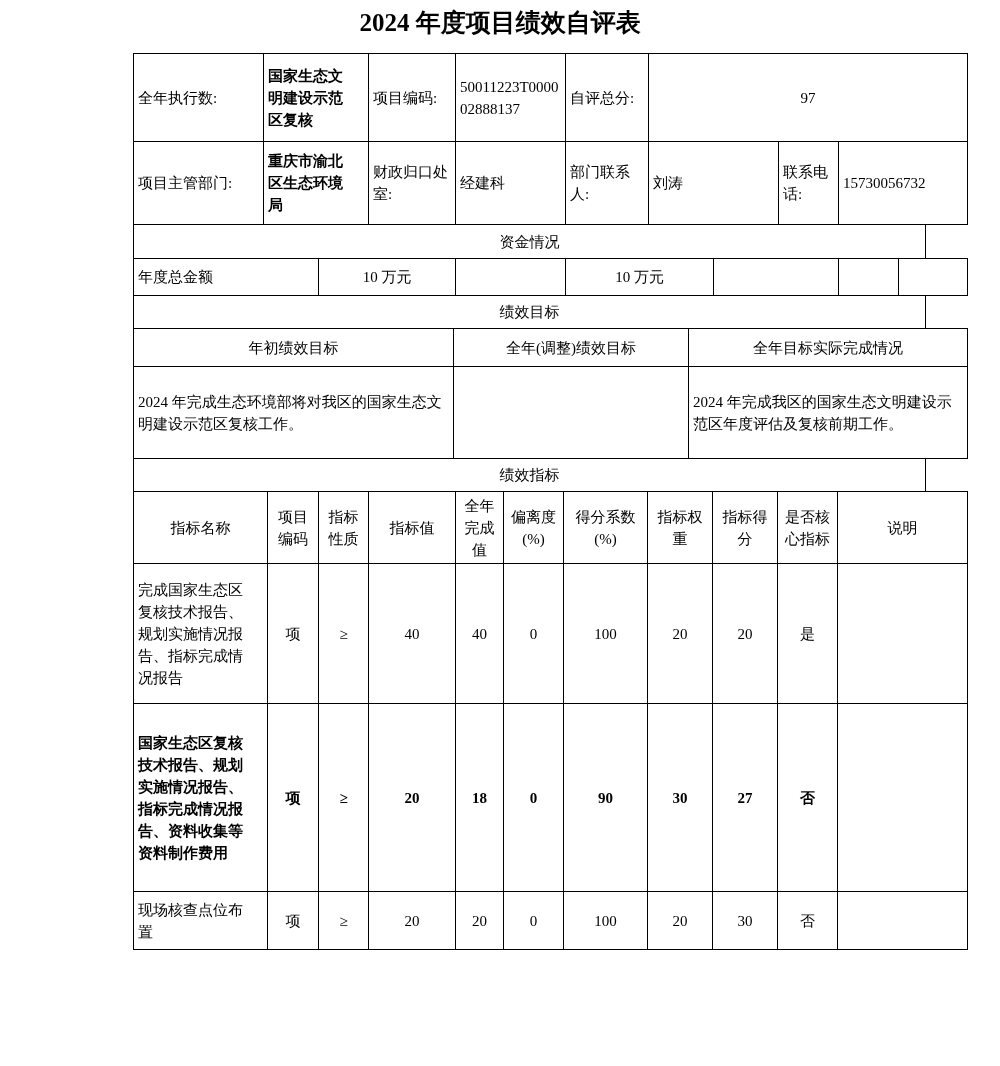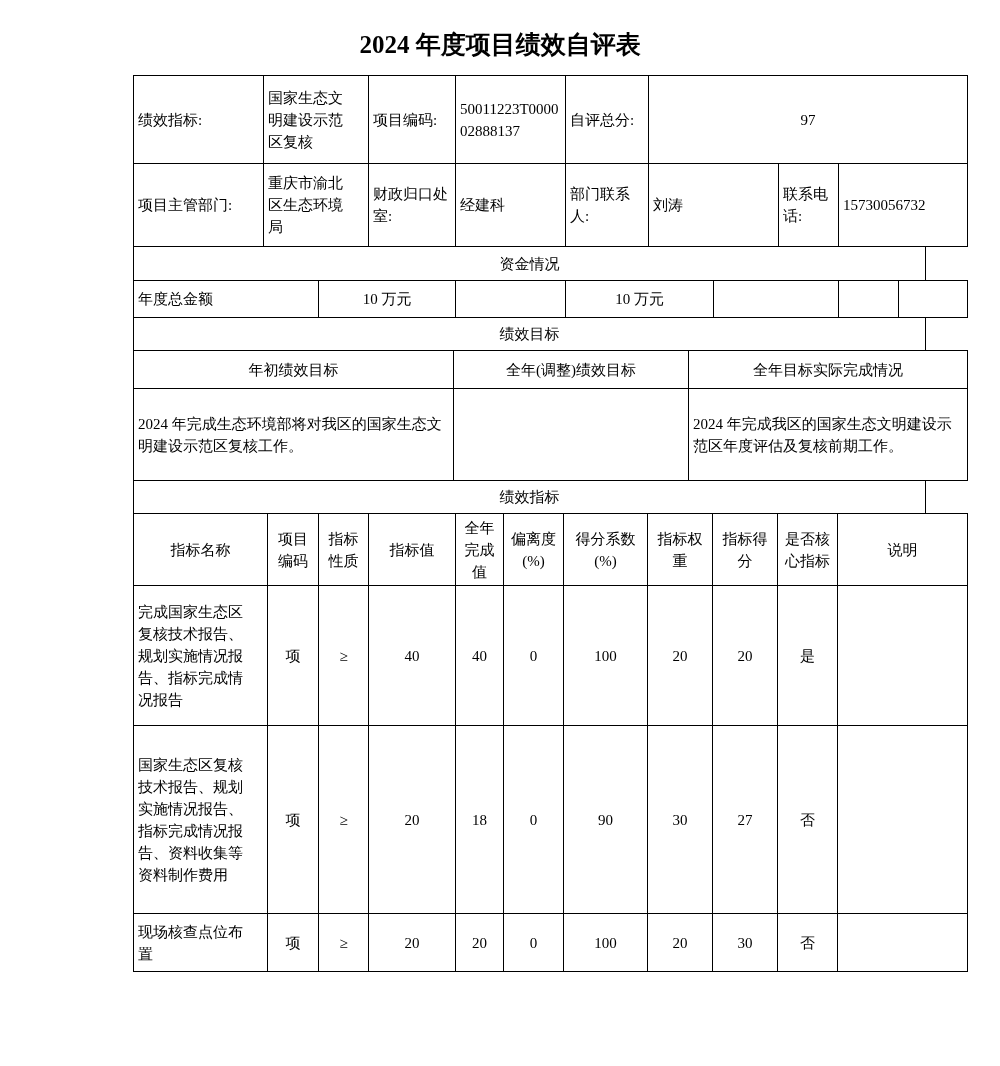--- a/index.html
+++ b/index.html
@@ -4,21 +4,21 @@
 <style>
   * { box-sizing: border-box; margin: 0; padding: 0; }
   html, body {
     width: 1000px; height: 1066px;
     background: #ffffff;
     overflow: hidden;
     font-family: "Liberation Serif", "DejaVu Serif", serif;
     color: #000;
   }
   .doc-title {
-    padding-top: 28px;
+    padding-top: 6px;
     text-align: center;
     font-size: 25px;
     font-weight: bold;
     line-height: 34px;
   }
   .tables { margin: 13px 0 0 133px; width: 834px; }
   table.t {
     border-collapse: collapse;
     table-layout: fixed;
     width: 793px;
@@ -28,34 +28,34 @@
     border: 1px solid #000;
     padding: 2px 4px;
     font-size: 15px;
     line-height: 22px;
     vertical-align: middle;
     overflow: hidden;
     word-break: break-word;
   }
   .center { text-align: center; }
   .sec td { text-align: center; }
-  .w80 { display: inline-block; width: 80px; }
+  .w80 { display: inline-block; width: 80px; font-weight: bold; }
   .w105 { display: inline-block; width: 106px; }
   .code { font-size: 14px; line-height: 21px; word-break: break-all; padding: 2px 3px; }
   tr.h88 { height: 88px; }
   tr.h83 { height: 83px; }
   tr.h34 { height: 34px; }
   tr.h68 { height: 68px; }
   tr.h37 { height: 37px; }
   tr.h33 { height: 33px; }
   tr.h38 { height: 38px; }
   tr.h92 { height: 92px; }
   tr.h72 { height: 72px; }
   tr.h140 { height: 140px; }
-  tr.h188 { height: 188px; }
+  tr.h188 { height: 188px; font-weight: bold; }
   tr.h58 { height: 58px; }
 </style>
 </head>
 <body>
 
 <div>
   <div class="doc-title">2024 年度项目绩效自评表</div>
 
   <div class="tables">
 
@@ -65,21 +65,21 @@
           <col style="width:105px">
           <col style="width:87px">
           <col style="width:110px">
         <col style="width:83px">
           <col style="width:130px">
           <col style="width:60px">
           <col style="width:129px">
       </colgroup>
       <tbody>
           <tr class="h88">
-        <td>绩效指标:</td>
+        <td>全年执行数:</td>
         <td><span class="w80">国家生态文明建设示范区复核</span></td>
         <td>项目编码:</td>
         <td class="code">50011223T000002888137</td>
         <td>自评总分:</td>
         <td class="center" colspan="3">97</td>
       </tr>
       <tr class="h83">
         <td>项目主管部门:</td>
         <td><span class="w80">重庆市渝北区生态环境局</span></td>
         <td>财政归口处室:</td>

